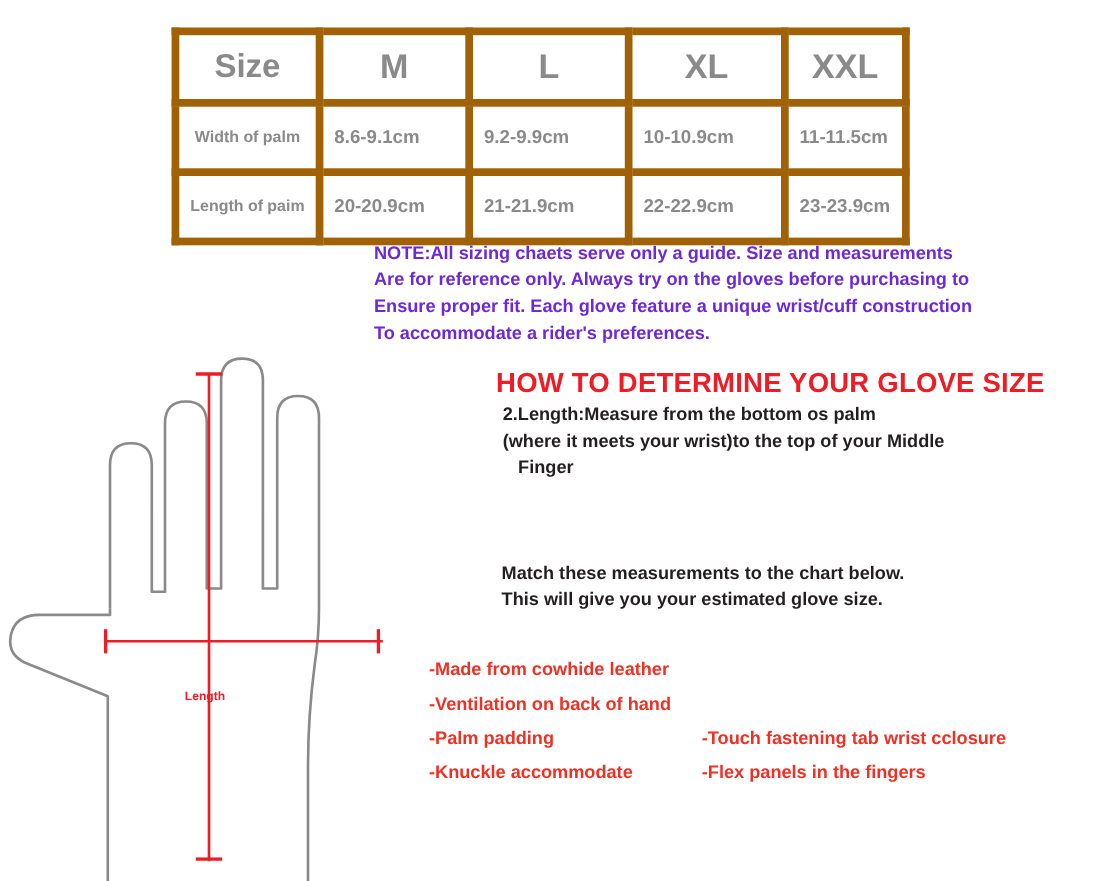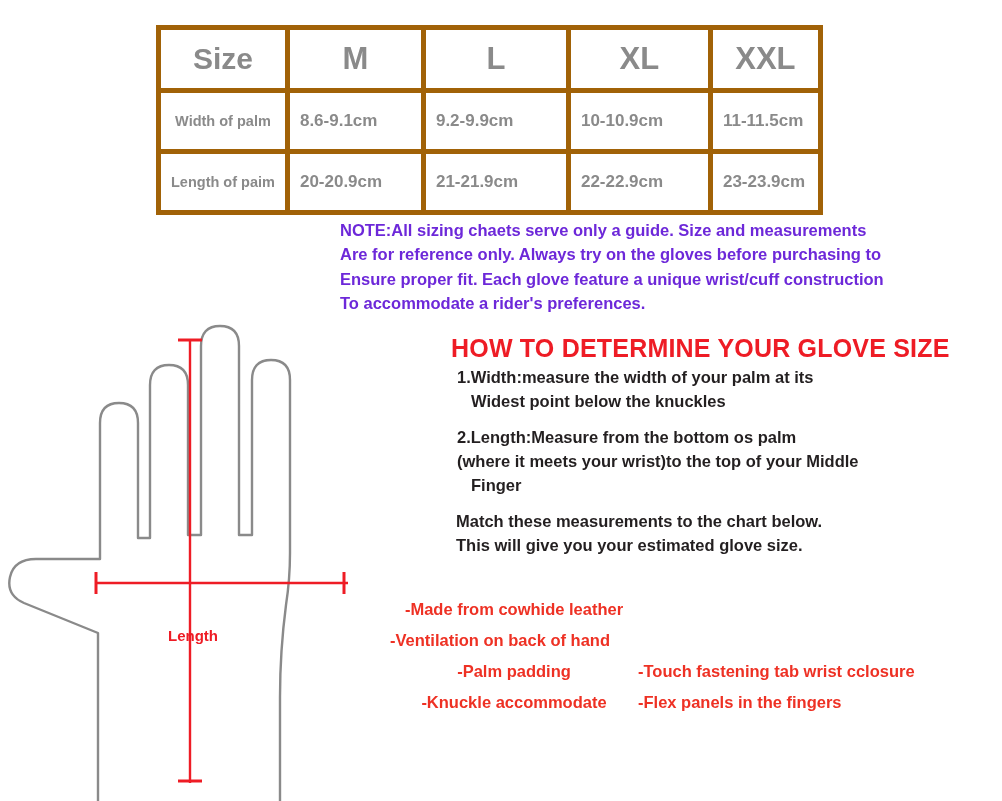--- a/index.html
+++ b/index.html
@@ -17,21 +17,21 @@
 
   
   #size-table {
     position: absolute;
     left: 156px;
     top: 25px;
     border-collapse: collapse;
     table-layout: fixed;
   }
   #size-table td {
-    border: 5px solid #a16207;
+    border: 7px solid #a16207;
     color: #8a8a8a;
     padding: 0 10px;
     vertical-align: middle;
     white-space: nowrap;
   }
   #size-table tr.head td {
     height: 58px;
     font-size: 31px;
     font-weight: bold;
     text-align: center;
@@ -112,35 +112,35 @@
     color: #ee3124;
     font-size: 16.5px;
     font-weight: bold;
     line-height: 1.0;
   }
   #features .frow {
     display: flex;
     height: 31px;
     align-items: flex-start;
   }
-  #features .fcol-a { width: 248px; text-align: center; }
+  #features .fcol-a { width: 248px; }
   #features .fcol-b { width: 350px; }
 
   
   #hand-wrap {
     position: absolute;
     left: 0;
     top: 313px;
     width: 430px;
     height: 488px;
   }
   #hand-svg { display: block; }
   .lbl {
     position: absolute;
-    font-size: 15px;
+    font-size: 11px;
     font-weight: bold;
     color: #ee1c25;
   }
   #label-length { left: 168px; top: 314px; }
 </style>
 </head>
 <body>
 
 <table id="size-table">
   <colgroup>
@@ -179,24 +179,20 @@
   <div>NOTE:All sizing chaets serve only a guide. Size and measurements</div>
   <div>Are for reference only. Always try on the gloves before purchasing to</div>
   <div>Ensure proper fit. Each glove feature a unique wrist/cuff construction</div>
   <div>To accommodate a rider's preferences.</div>
 </div>
 
 <div id="howto-title">HOW TO DETERMINE YOUR GLOVE SIZE</div>
 
 <div id="steps">
   <div class="step">
-    <div class="indent2">1.Width:measure the width of your palm at its</div>
-    <div class="indent3">Widest point below the knuckles</div>
-  </div>
-  <div class="step">
     <div class="indent2">2.Length:Measure from the bottom os palm</div>
     <div class="indent2">(where it meets your wrist)to the top of your Middle</div>
     <div class="indent3">Finger</div>
   </div>
 </div>
 
 <div id="match">
   <div>Match these measurements to the chart below.</div>
   <div>This will give you your estimated glove size.</div>
 </div>

